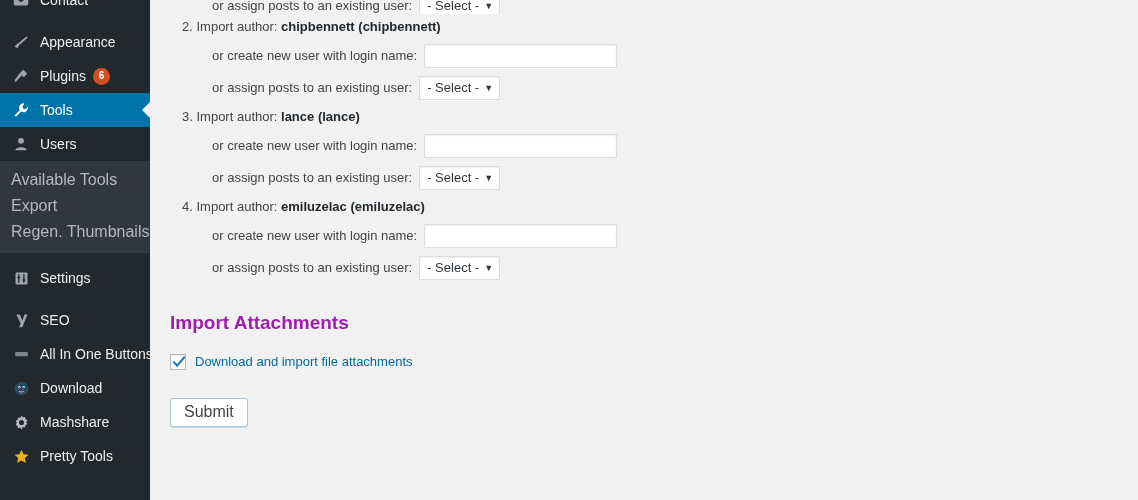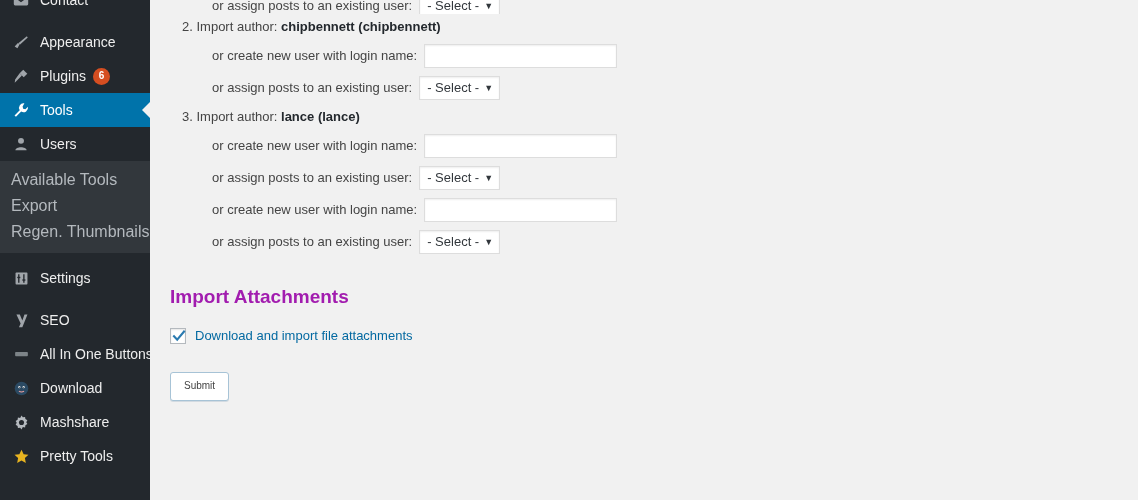--- a/index.html
+++ b/index.html
@@ -184,21 +184,21 @@
 
   .submit-btn {
     display: inline-block;
     margin-top: 28px;
     padding: 5px 13px 6px 13px;
     background: #fff;
     border: 1px solid #a7c3d6;
     border-radius: 3px;
     box-shadow: 0 1px 0 rgba(120,150,180,0.25);
     color: #444;
-    font-size: 10px;
+    font-size: 16px;
     font-family: "Liberation Sans", sans-serif;
     line-height: 16px;
     cursor: pointer;
   }
 </style>
 </head>
 <body>
 
 <div id="app">
 
@@ -378,20 +378,25 @@
         <div class="field-row">
           <span class="field-label">or assign posts to an existing user:</span>
           <span class="sel">
             <span>- Select -</span>
             <span class="caret">▼</span>
           </span>
         </div>
       </div>
 
       <div class="author-block">
+        <div class="author-title">
+          <span>4.</span>
+          <span>Import author:</span>
+          <span class="aname">emiluzelac (emiluzelac)</span>
+        </div>
         <div class="field-row">
           <span class="field-label">or create new user with login name:</span>
           <input class="txt" type="text" value="" style="">
         </div>
         <div class="field-row">
           <span class="field-label">or assign posts to an existing user:</span>
           <span class="sel">
             <span>- Select -</span>
             <span class="caret">▼</span>
           </span>

